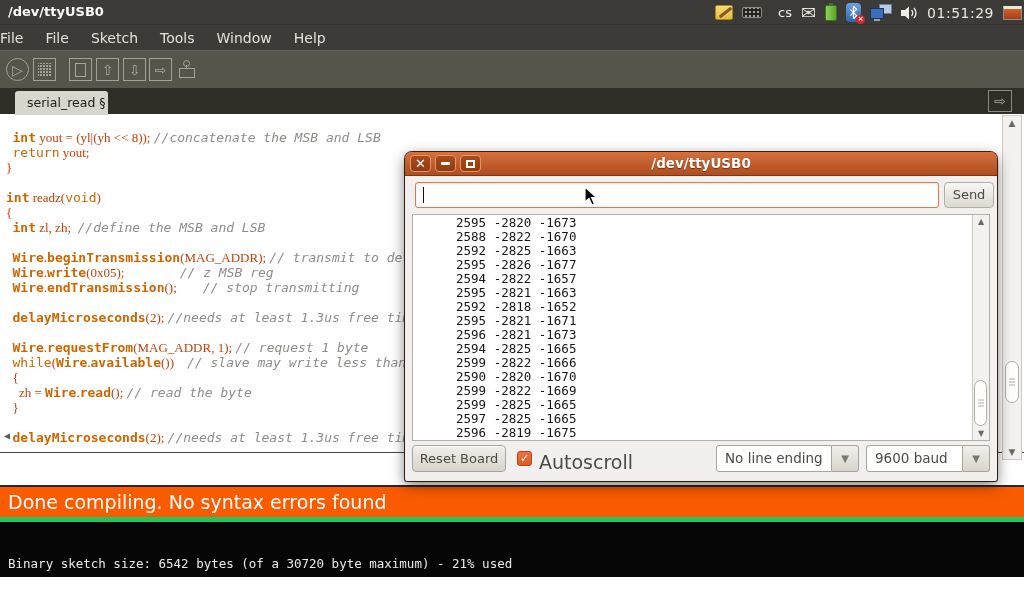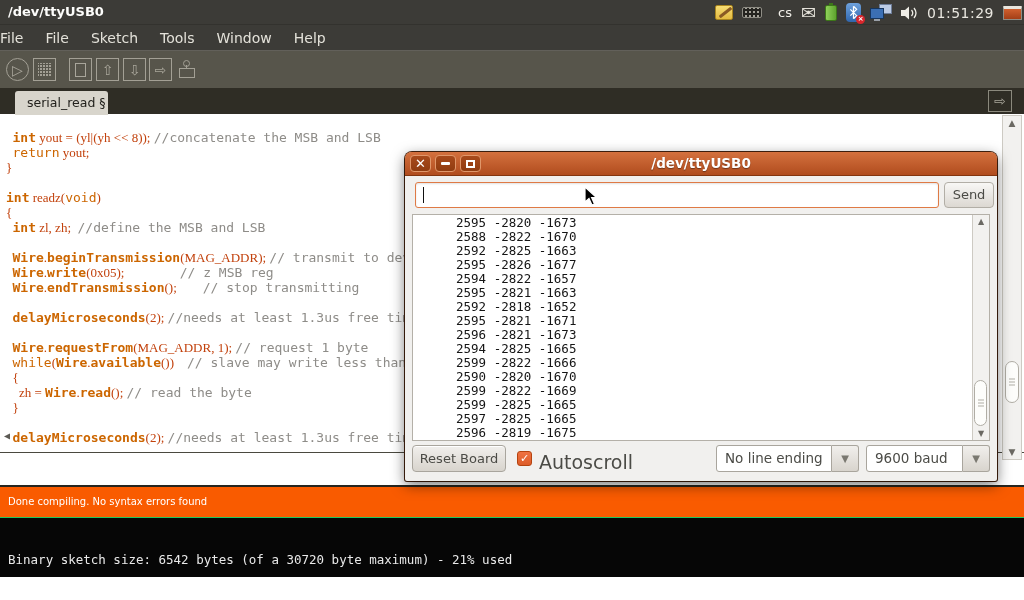--- a/index.html
+++ b/index.html
@@ -53,33 +53,33 @@
   .tab { position:absolute; left:15px; top:3px; width:93px; height:24px; background:#d8d5cc; border-radius:3px 3px 0 0; color:#23221d; font-size:12.5px; line-height:24px; padding-left:12px; }
   .tabmenu { position:absolute; right:12px; top:2px; width:24px; height:22px; border:1px solid #8b897d; color:#a9a69b; font-size:14px; text-align:center; line-height:21px; }
 
   
   .editor { position:absolute; left:0; top:115px; width:1024px; height:370px; background:#ffffff; font-family:"DejaVu Sans Mono", monospace; font-size:13px; }
   .code { position:absolute; left:6px; top:15px; white-space:pre; }
   .code-line { height:15px; line-height:15px; }
   .cp { color:#c2410c;font-family:Liberation Serif, serif; }
   .ck { color:#cc6600; font-weight:bold; }
   .cr { color:#cc6600; }
-  .cc { color:#8e8c88; }
+  .cc { color:#8e8c88;font-style:italic; }
   .hscroll-arrow { position:absolute; left:4px; top:315px; color:#5c5a54; font-size:10px; }
   .editor-divider { position:absolute; left:0; top:337px; width:1024px; height:1px; background:#4a493f; }
   .vscroll { position:absolute; left:1002px; top:115px; width:20px; height:345px; background:#f2f1ef; border:1px solid #cdcac3; }
   .vscroll .arr { position:absolute; left:0; width:18px; text-align:center; color:#6b6963; font-size:9px; }
   .vscroll .arr.up { top:2px; } .vscroll .arr.down { bottom:2px; }
   .vscroll .thumb { position:absolute; left:2px; top:245px; width:14px; height:42px; background:#fdfdfb; border:1px solid #b0ada5; border-radius:7px; }
   .thumb-grip { position:absolute; left:50%; top:50%; transform:translate(-50%,-50%); display:flex; flex-direction:column; gap:2px; }
   .thumb-grip i { width:6px; height:1px; background:#b0ada5; display:block; }
 
   
-  .compile-strip { position:absolute; left:0; top:485px; width:1024px; height:32px; background:#f95b00; border-top:2px solid #262620; color:#ffffff; font-size:10px; line-height:30px; padding-left:8px; }
-  .console { position:absolute; left:0; top:517px; width:1024px; height:60px; background:#060606; border-top:1px solid #22c55e; color:#e9e9e9; font-family:"DejaVu Sans Mono", monospace; font-size:12.5px; }
+  .compile-strip { position:absolute; left:0; top:485px; width:1024px; height:32px; background:#f95b00; border-top:2px solid #262620; color:#ffffff; font-size:19px; line-height:30px; padding-left:8px; }
+  .console { position:absolute; left:0; top:517px; width:1024px; height:60px; background:#060606; border-top:5px solid #22c55e; color:#e9e9e9; font-family:"DejaVu Sans Mono", monospace; font-size:12.5px; }
   .console-line { position:absolute; left:8px; top:34px; }
   .statusbar { position:absolute; left:0; top:577px; width:1024px; height:23px; background:#6b695d; border-top:1px solid #54534a; color:#f2f0e9; font-size:12.5px; }
   .statusbar .lineno { position:absolute; left:18px; top:4px; }
   .statusbar .board { position:absolute; right:8px; top:4px; color:#d9d7cf; }
 
   
   .serialwin { position:absolute; left:405px; top:152px; width:592px; height:329px; background:#f1f0ee; border-radius:7px 7px 2px 2px; box-shadow:0 4px 14px rgba(0,0,0,.55), 0 0 0 1px #472410; }
   .titlebar { position:absolute; left:0; top:0; width:100%; height:24px; border-radius:6px 6px 0 0; background:linear-gradient(#d4713e,#b04c1e); border-bottom:1px solid #83350f; }
   .title-label { position:absolute; left:0; right:0; top:3px; text-align:center; color:#ffffff; font-weight:bold; font-size:13.5px; text-shadow:0 1px 1px rgba(0,0,0,.4); }
   .winbtns { position:absolute; left:5px; top:3px; display:flex; gap:4px; }

